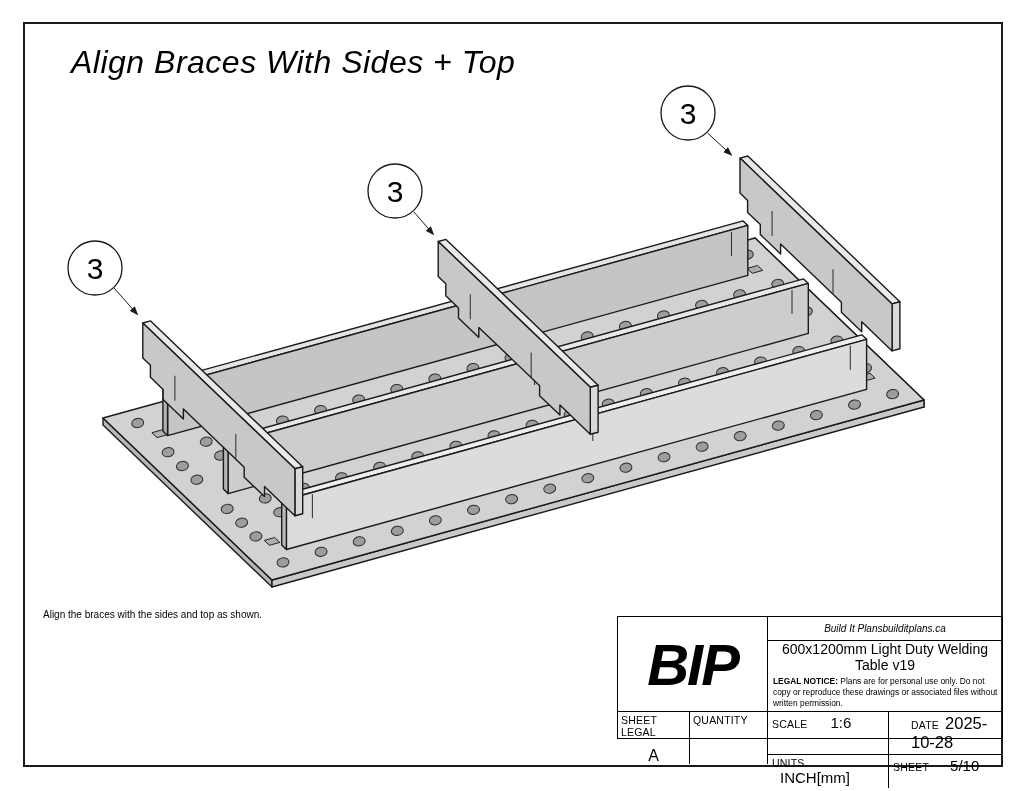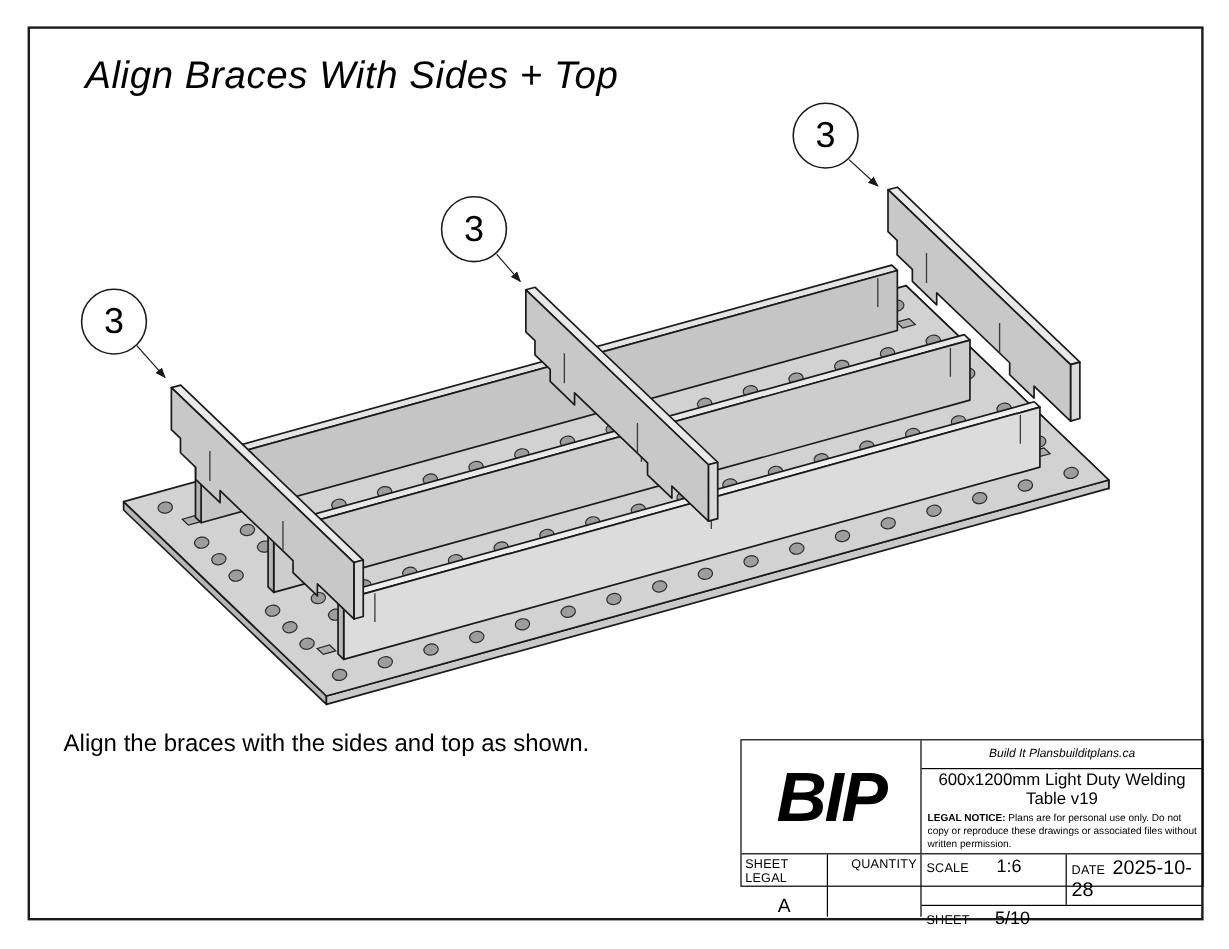--- a/index.html
+++ b/index.html
@@ -2,45 +2,45 @@
 <html><head>
 <meta charset="utf-8">
 <style>
   html,body{margin:0;padding:0;background:#fff;}
   #page{position:relative;width:1024px;height:791px;background:#fff;overflow:hidden;
         font-family:"Liberation Sans",sans-serif;color:#000;}
   #sheet-border{position:absolute;left:23px;top:22px;width:980px;height:745px;
         border:2px solid #1a1a1a;box-sizing:border-box;}
   #drawing-title{position:absolute;left:71px;top:44px;font-size:32px;font-style:italic;
         font-weight:400;letter-spacing:.5px;white-space:nowrap;}
-  #note-text{position:absolute;left:43px;top:609px;font-size:20px;margin-left:10px;}
+  #note-text{position:absolute;left:43px;top:609px;font-size:10px;}
   #iso-svg{position:absolute;left:0;top:0;}
 
   
   .tb{position:absolute;left:617px;top:616px;width:386px;height:123px;box-sizing:border-box;
       border:1.6px solid #000;font-size:11px;}
   .tb *{box-sizing:border-box;}
   .tb-row-top{display:flex;height:95px;border-bottom:1.6px solid #000;}
   .tb-bip{width:150px;border-right:1.6px solid #000;display:flex;align-items:center;justify-content:center;}
   .bip-logo{font-size:58px;font-weight:bold;font-style:italic;letter-spacing:-2px;}
   .tb-right-top{flex:1;display:flex;flex-direction:column;}
   .tb-company-row{height:24px;border-bottom:1.6px solid #000;display:flex;align-items:center;
       justify-content:center;padding:0 6px;font-size:10px;font-style:italic;}
   .tb-product-cell{flex:1;position:relative;}
   .tb-product{margin-top:0;text-align:center;font-size:14px;}
   .tb-legal{position:absolute;left:5px;right:3px;bottom:2px;font-size:8.4px;line-height:1.3;}
   .tb-legal b{font-weight:bold;}
   .tb-row-bottom{display:flex;height:51.8px;}
   .tb-sheetsize{width:72px;border-right:1.6px solid #000;padding:2px 3px;}
-  .tb-qty{width:78px;border-right:1.6px solid #000;padding:2px 3px;text-align:right;}
+  .tb-qty{width:78px;border-right:1.6px solid #000;padding:2px 3px;}
   .cell-label{font-size:10.5px;letter-spacing:.2px;}
   .tb-sheetsize .cell-value{display:block;text-align:center;font-size:16px;margin-top:9px;}
   .tb-grid2{flex:1;display:flex;flex-direction:column;}
   .tb-grid2 .r{flex:1;display:flex;}
-  .tb-grid2 .r:first-child{border-bottom:1.6px solid #000;}
+  .tb-grid2 .r:first-child{border-bottom:1.6px solid #000;gap:18px;}
   .c-scale,.c-units{width:121px;border-right:1.6px solid #000;padding:2px 4px;}
   .c-date,.c-sheet{flex:1;padding:2px 4px;}
   .val{font-size:15px;}
   .c-scale .val{margin-left:20px;}
   .c-date .val{font-size:16.5px;margin-left:3px;}
   .c-units .val{margin-left:8px;}
   .c-sheet .val{margin-left:18px;}
 
   
   .ln{stroke:#1a1a1a;stroke-width:1.4;stroke-linejoin:round;}
@@ -299,20 +299,24 @@
           <div class="c-scale">
             <span class="cell-label">SCALE</span>
             <span class="val">1:6</span>
           </div>
           <div class="c-date">
             <span class="cell-label">DATE</span>
             <span class="val">2025-10-28</span>
           </div>
         </div>
         <div class="r">
+          <div class="c-units">
+            <span class="cell-label">UNITS</span>
+            <span class="val">INCH[mm]</span>
+          </div>
           <div class="c-sheet">
             <span class="cell-label">SHEET</span>
             <span class="val">5/10</span>
           </div>
         </div>
       </div>
     </div>
   </div>
 </div>
 

